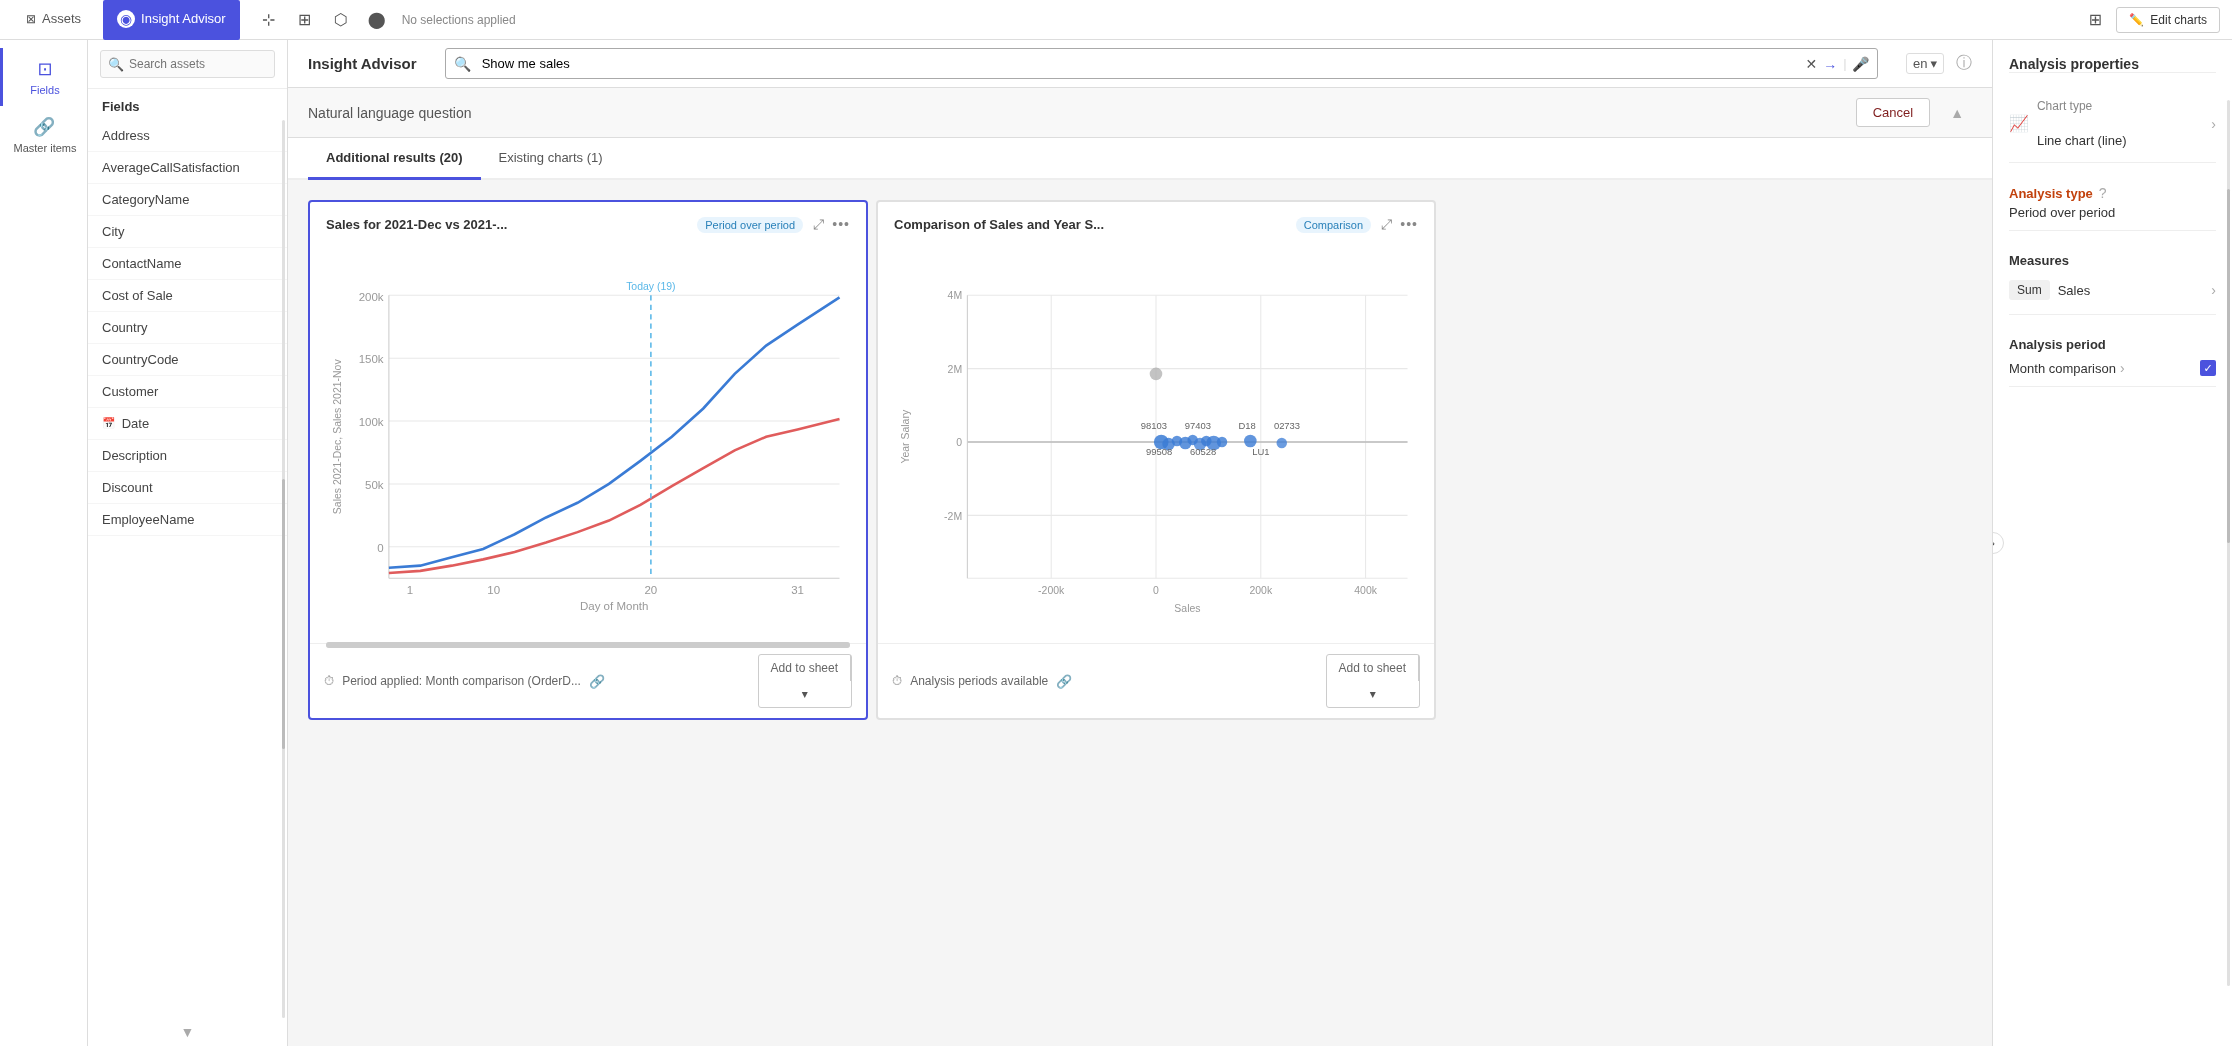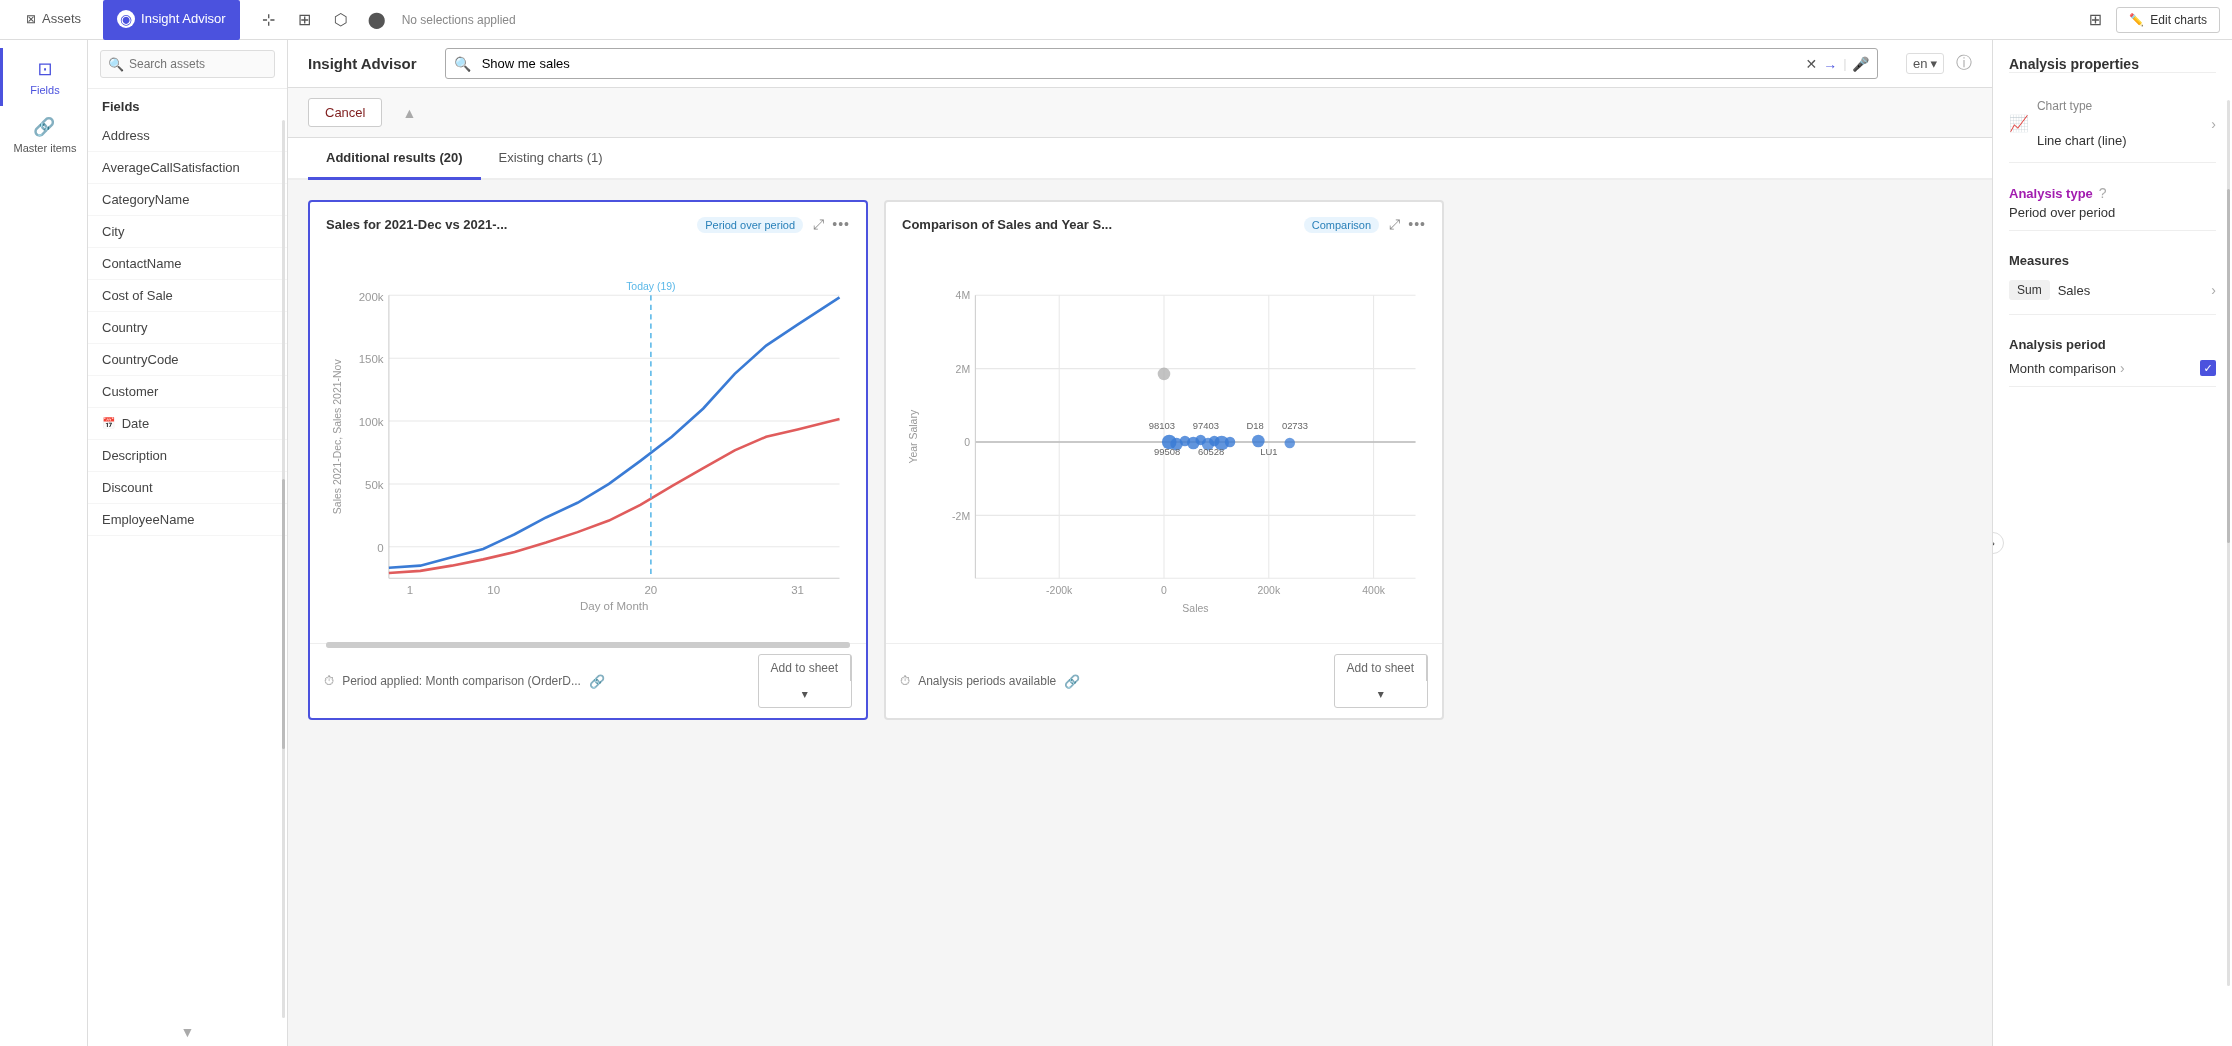--- a/index.html
+++ b/index.html
@@ -112,21 +112,21 @@
       padding: 0 20px; gap: 0;
     }
     .tab-item {
       padding: 12px 18px; font-size: 13px; cursor: pointer; color: #555;
       border-bottom: 3px solid transparent; margin-bottom: -2px;
     }
     .tab-item.active { color: #333; font-weight: 600; border-bottom: 3px solid #4b52de; }
 
     
     .charts-grid {
-      display: flex; gap: 16px; padding: 20px; overflow-y: auto; flex: 1;
+      display: flex; gap: 8px; padding: 20px; overflow-y: auto; flex: 1;
       flex-wrap: wrap; align-content: flex-start;
     }
 
     
     .chart-card {
       background: #fff; border: 2px solid #e0e0e0; border-radius: 4px;
       display: flex; flex-direction: column; width: 560px; min-height: 520px;
     }
     .chart-card.selected { border-color: #4b52de; }
     .chart-card-header {
@@ -308,20 +308,21 @@
           </div>
         </div>
         <div class="lang-sel">
           <span>en</span>
           <span>▾</span>
         </div>
         <span class="info-btn">ⓘ</span>
       </div>
 
       <div class="nl-question-bar">
+        <span class="nl-label">Natural language question</span>
         <button class="cancel-btn">Cancel</button>
         <span class="collapse-btn">▲</span>
       </div>
 
       <div class="tabs-bar">
         <div class="tab-item active">
           <span>Additional results (20)</span>
         </div>
         <div class="tab-item">
           <span>Existing charts (1)</span>
@@ -482,21 +483,21 @@
               <div class="rp-section-title">Chart type</div>
               <div style="font-size:13px;color:#333;">Line chart (line)</div>
             </div>
           </div>
           <span class="rp-chevron">›</span>
         </div>
       </div>
 
       <div class="rp-section">
         <div style="display:flex;align-items:center;gap:6px;margin-bottom:4px;">
-          <span style="font-size:13px;font-weight:600;color:#a21caf;">Analysis type</span>
+          <span style="font-size:13px;font-weight:600;color:#c2410c;">Analysis type</span>
           <span class="rp-help">?</span>
         </div>
         <div class="rp-analysis-type">Period over period</div>
       </div>
 
       <div class="rp-section">
         <div style="font-size:13px;font-weight:600;color:#333;margin-bottom:8px;">Measures</div>
         <div class="rp-item">
           <div class="rp-item-left">
             <span class="rp-measure-tag">Sum</span>

